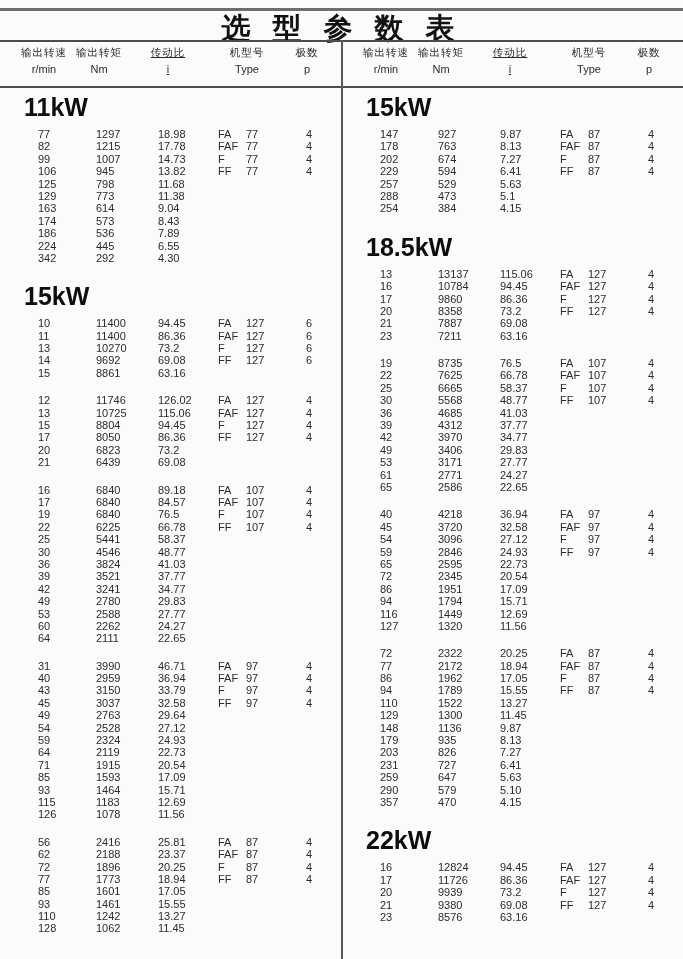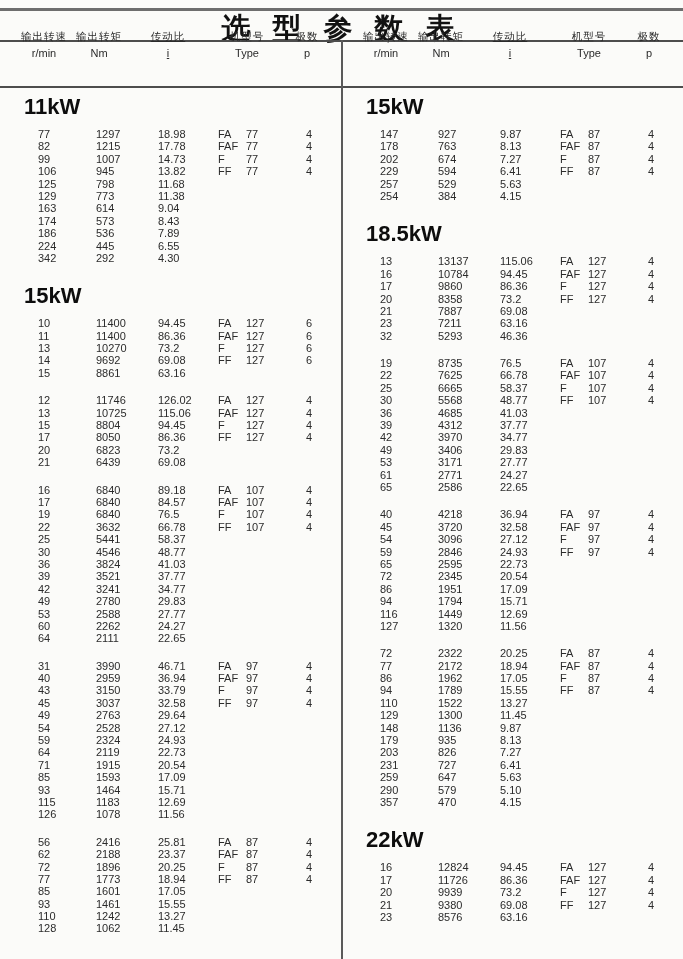--- a/index.html
+++ b/index.html
@@ -16,33 +16,33 @@
   .rule-title{top:40px;height:2px;}
   .rule-header{top:86px;height:2px;}
   .vdivider{position:absolute;left:341px;top:40px;bottom:0;width:2px;background:#5a5a5a;}
 
   .doc-title{
     position:absolute;top:9px;left:0;width:100%;
     margin:0;text-align:center;
     font-size:29px;font-weight:bold;letter-spacing:7px;color:#111;
   }
 
-  .header-band{position:absolute;top:28px;left:0;width:341px;height:42px;}
+  .header-band{position:absolute;top:44px;left:0;width:341px;height:42px;}
   .header-band.right{left:342px;}
   .hcell{position:absolute;top:2px;width:64px;text-align:center;}
   .hcn{font-size:10.5px;letter-spacing:1px;}
   .hunit{font-size:11px;margin-top:3px;}
   .h1{left:12px;}  .h2{left:67px;}  .h3{left:136px;text-decoration:underline;}  .h4{left:215px;}  .h5{left:275px;}
 
   .col{position:absolute;top:88px;width:341px;}
   .col-left{left:0;}
   .col-right{left:342px;}
 
   .section-title{
-    font-size:22px;font-weight:bold;color:#0d0d0d;
+    font-size:25px;font-weight:bold;color:#0d0d0d;
     margin:18px 0 7px 24px;line-height:28px;letter-spacing:0px;
   }
   .col .section-title:first-child{margin-top:5px;}
   .block{margin-bottom:15px;}
   .row{position:relative;height:12.4px;font-size:11px;line-height:12.4px;white-space:nowrap;}
   .row span{position:absolute;top:0;}
   .c1{left:38px;}
   .c2{left:96px;}
   .c3{left:158px;}
   .c4{left:218px;}
@@ -281,21 +281,21 @@
         <div class="row">
           <span class="c1">19</span>
           <span class="c2">6840</span>
           <span class="c3">76.5</span>
           <span class="c4">F</span>
           <span class="c5">107</span>
           <span class="c6">4</span>
         </div>
         <div class="row">
           <span class="c1">22</span>
-          <span class="c2">3632</span>
+          <span class="c2">6225</span>
           <span class="c3">66.78</span>
           <span class="c4">FF</span>
           <span class="c5">107</span>
           <span class="c6">4</span>
         </div>
         <div class="row">
           <span class="c1">25</span>
           <span class="c2">5441</span>
           <span class="c3">58.37</span>
         </div>
@@ -508,20 +508,25 @@
           <span class="c4">FF</span>
           <span class="c5">87</span>
           <span class="c6">4</span>
         </div>
         <div class="row">
           <span class="c1">257</span>
           <span class="c2">529</span>
           <span class="c3">5.63</span>
         </div>
         <div class="row">
+          <span class="c1">288</span>
+          <span class="c2">473</span>
+          <span class="c3">5.1</span>
+        </div>
+        <div class="row">
           <span class="c1">254</span>
           <span class="c2">384</span>
           <span class="c3">4.15</span>
         </div>
       </div>
       <div class="section-title">18.5kW</div>
       <div class="block">
         <div class="row">
           <span class="c1">13</span>
           <span class="c2">13137</span>
@@ -557,25 +562,20 @@
         <div class="row">
           <span class="c1">21</span>
           <span class="c2">7887</span>
           <span class="c3">69.08</span>
         </div>
         <div class="row">
           <span class="c1">23</span>
           <span class="c2">7211</span>
           <span class="c3">63.16</span>
         </div>
-        <div class="row">
-          <span class="c1">32</span>
-          <span class="c2">5293</span>
-          <span class="c3">46.36</span>
-        </div>
       </div>
       <div class="block">
         <div class="row">
           <span class="c1">19</span>
           <span class="c2">8735</span>
           <span class="c3">76.5</span>
           <span class="c4">FA</span>
           <span class="c5">107</span>
           <span class="c6">4</span>
         </div>

